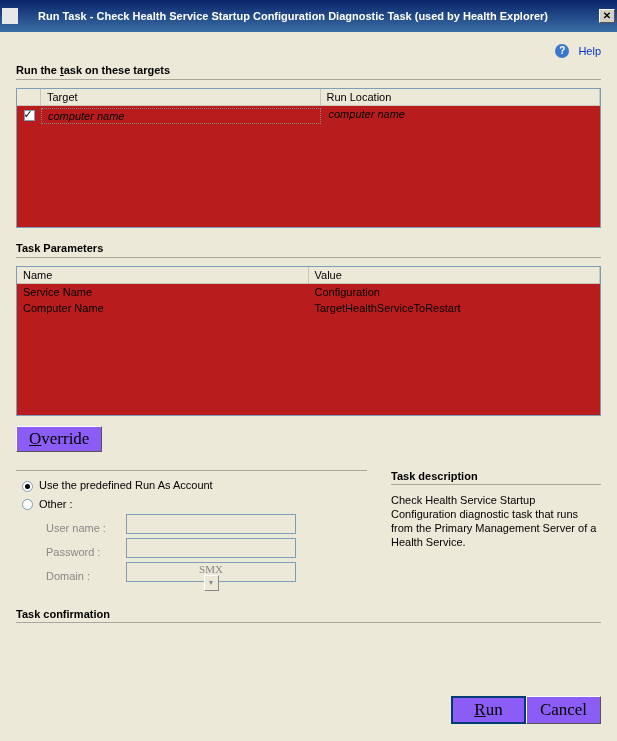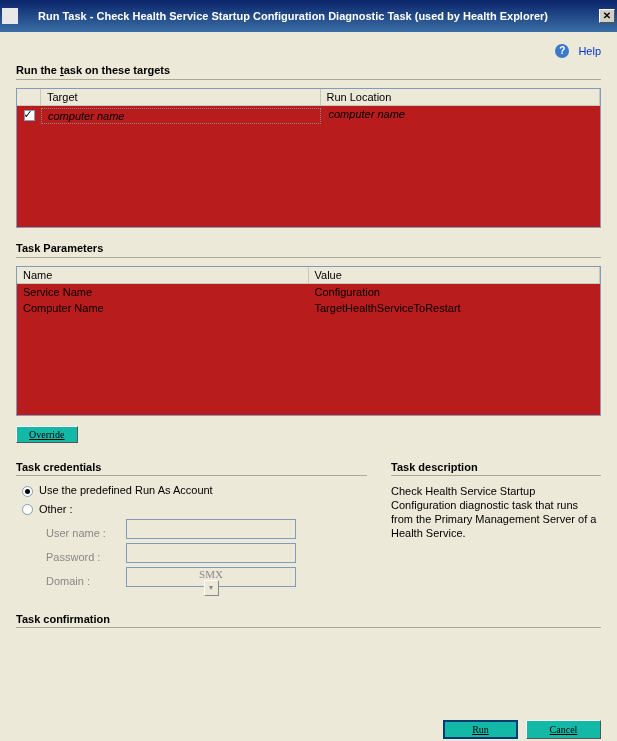--- a/index.html
+++ b/index.html
@@ -22,39 +22,39 @@
 .lb-header .col { padding: 2px 6px; border-right: 1px solid #cac7ba; }
 .lb-row { display: flex; padding: 1px 0; }
 .lb-row .col { padding: 1px 6px; }
 .col.c0 { width: 24px; text-align: center; }
 .col.c1 { flex: 1; }
 .col.c2 { flex: 1; }
 .italic { font-style: italic; }
 .dotted { border: 1px dotted #888; margin: 1px 2px 1px 0; padding: 0 2px; }
 .chk { width: 11px; height: 11px; border: 1px solid #7f9db9; background: #fff; display: inline-block; vertical-align: middle; position: relative; }
 .chk.checked::after { content: "✓"; position: absolute; top: -3px; left: -1px; font-size: 11px; color: #000; }
-.btn { background: #14b8a6; border: 1px solid #555; border-top-color: #fff; border-left-color: #fff; padding: 2px 12px; font-family: Tahoma; font-size: 10px; cursor: pointer; text-decoration: underline; }
+.btn { background: #8b5cf6; border: 1px solid #555; border-top-color: #fff; border-left-color: #fff; padding: 2px 12px; font-family: Tahoma; font-size: 17px; cursor: pointer; }
 .btn .ul { text-decoration: underline; }
 .override { margin-top: 10px; margin-bottom: 18px; }
 .two-col { display: flex; gap: 24px; }
 .left-col { flex: 1; }
 .right-col { width: 210px; }
 .sub-label { font-weight: bold; margin-bottom: 2px; }
 .radio-row { margin: 6px 0 4px 6px; }
 .radio { width: 11px; height: 11px; border: 1px solid #7f9db9; border-radius: 50%; background: #fff; display: inline-block; vertical-align: middle; margin-right: 6px; position: relative; }
 .radio.sel::after { content: ""; position: absolute; width: 5px; height: 5px; background: #000; border-radius: 50%; top: 2px; left: 2px; }
 .field-row { display: flex; align-items: flex-end; margin: 4px 0 4px 30px; }
 .field-row label { width: 80px; color: #888; }
 .field-row input, .field-row .combo { width: 170px; height: 20px; border: 1px solid #7f9db9; background: #ece9d8; font-family: Tahoma; font-size: 11px; padding: 0 4px; color: #888; flex-direction: column; }
 .combo { display: flex; align-items: center; justify-content: space-between; }
 .combo .arrow { width: 15px; height: 16px; background: #ece9d8; border: 1px solid #888; border-top-color: #fff; border-left-color: #fff; text-align: center; line-height: 14px; font-size: 8px; }
 .desc-text { margin-top: 6px; line-height: 14px; }
 .confirm-section { margin-top: 22px; }
 .confirm-row { margin: 8px 0 0 6px; }
-.bottom-buttons { position: absolute; bottom: 14px; right: 16px; display: flex; gap: 8px; }
+.bottom-buttons { position: absolute; bottom: 29px; right: 16px; display: flex; }
 .bottom-buttons .btn { width: 75px; padding: 3px 0; text-align: center; }
 .btn.default { border: 2px solid #003c74; padding: 2px 0; }
 </style>
 </head>
 <body>
 
 <div class="titlebar">
   <span class="icon"></span>
   <span class="title">Run Task - Check Health Service Startup Configuration Diagnostic Task (used by Health Explorer)</span>
   <span class="close">✕</span>
@@ -101,21 +101,20 @@
       <div class="col c2">TargetHealthServiceToRestart</div>
     </div>
   </div>
 
   <div class="override">
     <button class="btn"><span class="ul">O</span><span>verride</span></button>
   </div>
 
   <div class="two-col">
     <div class="left-col">
-      <div class="sub-label">Task credentials</div>
       <hr class="sep">
       <div class="radio-row">
         <span class="radio sel"></span><span>Use the predefined Run As Account</span>
       </div>
       <div class="radio-row">
         <span class="radio"></span><span>Other :</span>
       </div>
       <div class="field-row">
         <label><span class="ul">U</span><span>ser name :</span></label>
         <input type="text" disabled="" style="">

